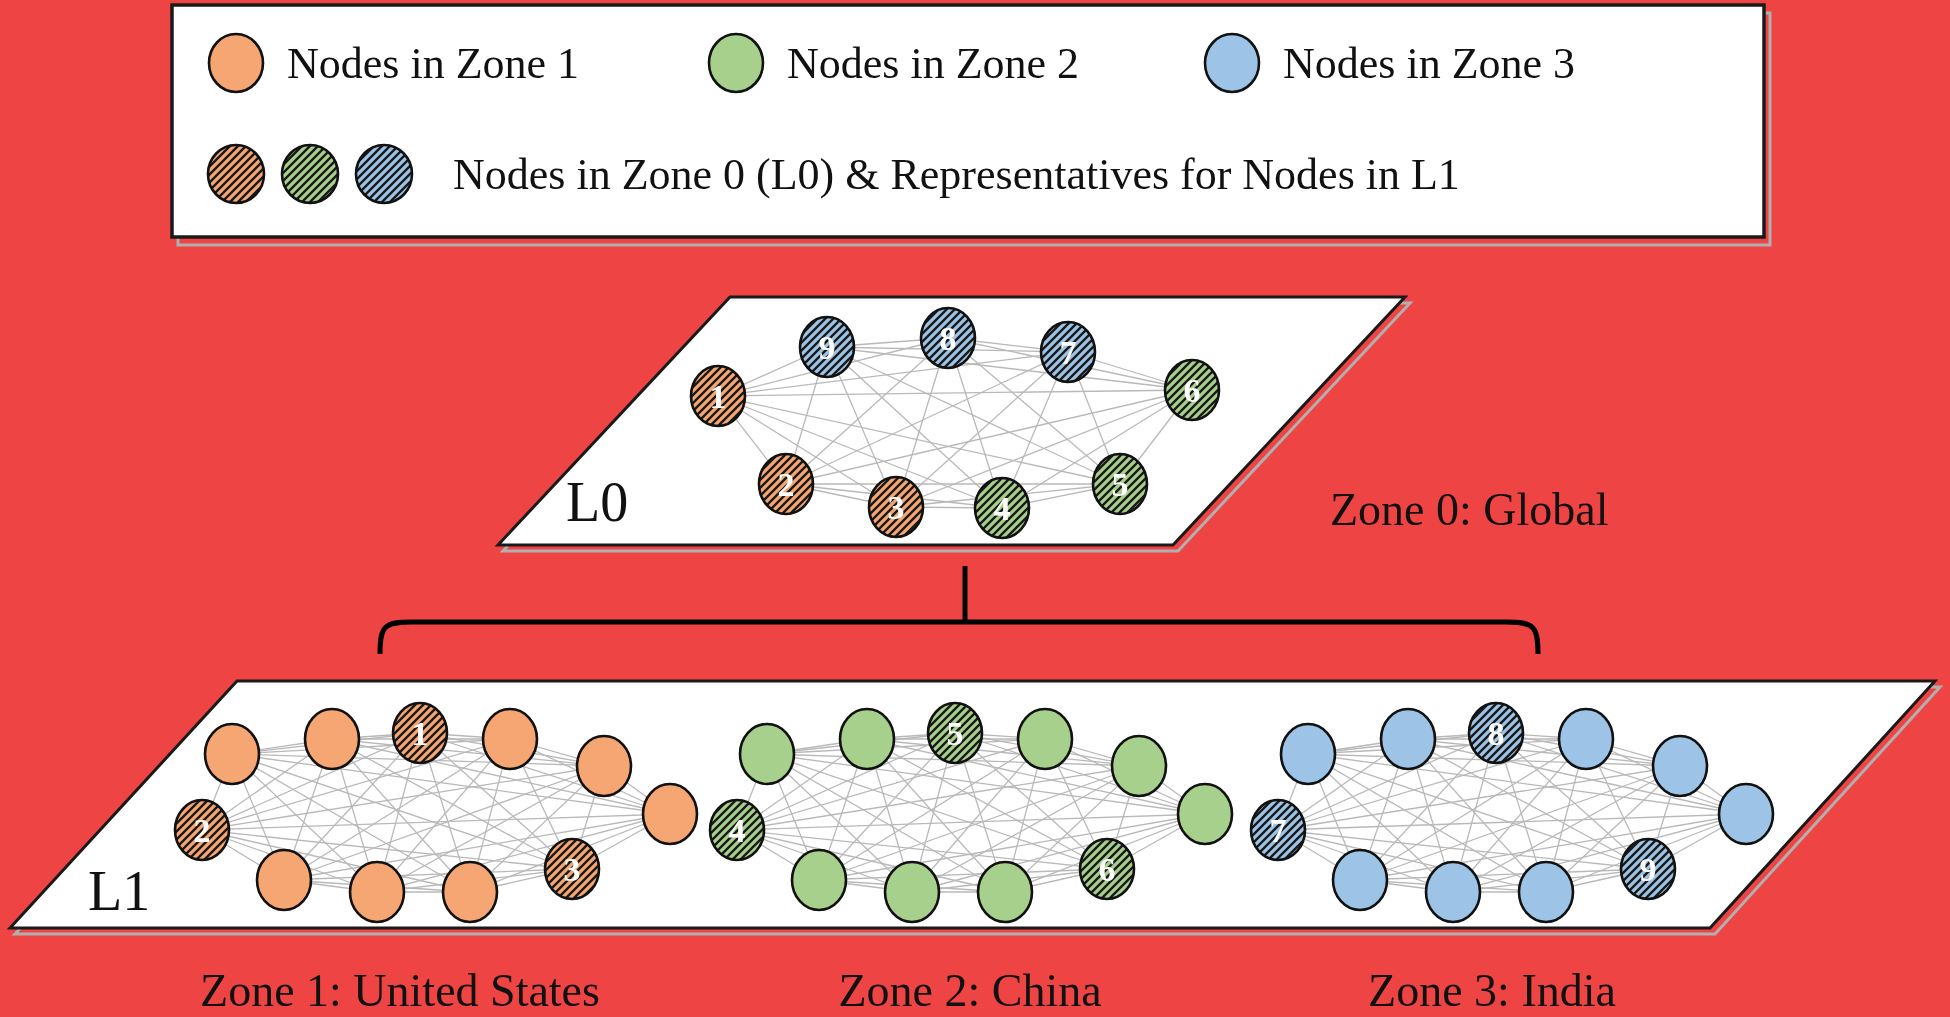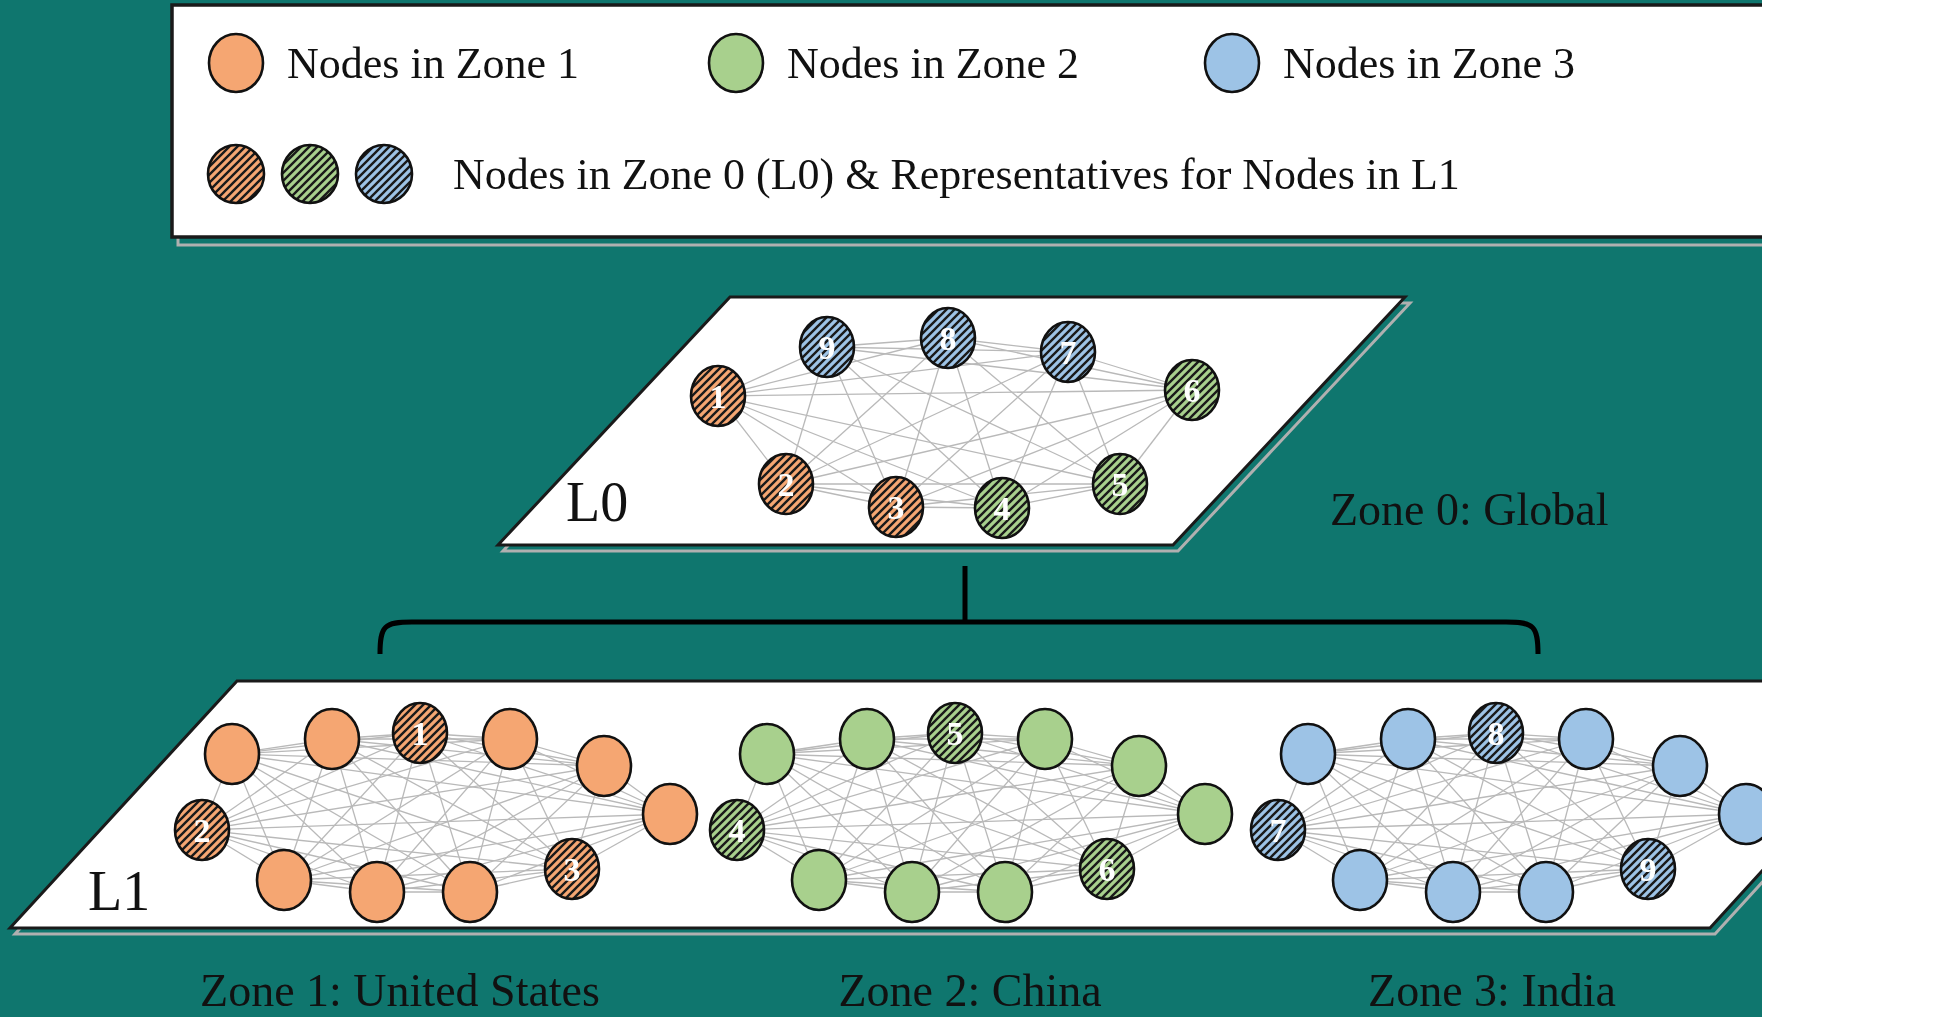--- a/index.html
+++ b/index.html
@@ -1,16 +1,16 @@
 <!DOCTYPE html>
 <html><head>
 <meta charset="utf-8">
 <style>
   html,body{margin:0;padding:0;background:#ffffff;}
-  .stage{position:relative;width:1762px;height:1017px;background:#0f766e;overflow:hidden;}
+  .stage{position:relative;width:1950px;height:1017px;background:#ef4444;overflow:hidden;}
   svg{display:block;}
   text{font-family:"Liberation Serif","DejaVu Serif",serif;fill:#111;}
   .layer-label{font-size:56px;}
   .zone-label{font-size:46px;}
   .legend-label{font-size:44px;}
   .node-num{font-size:34px;font-weight:bold;fill:#ffffff;}
 </style>
 </head>
 <body>
 

